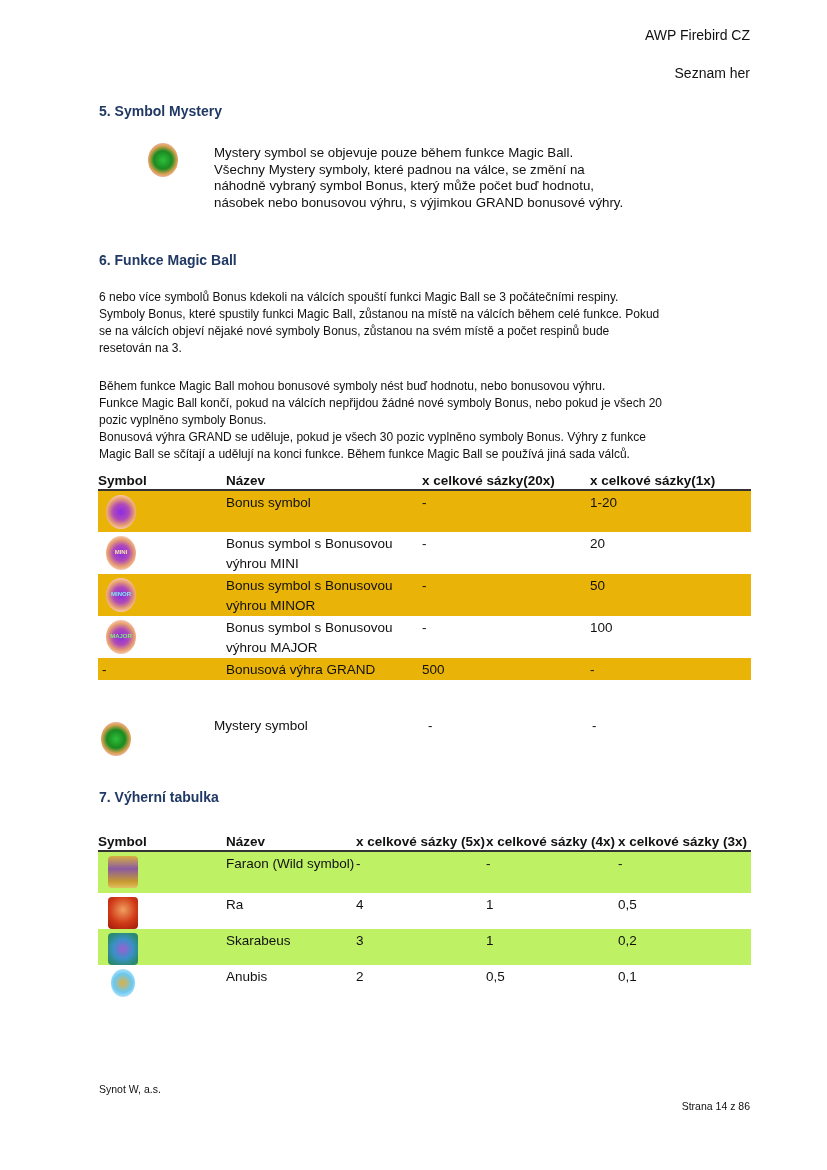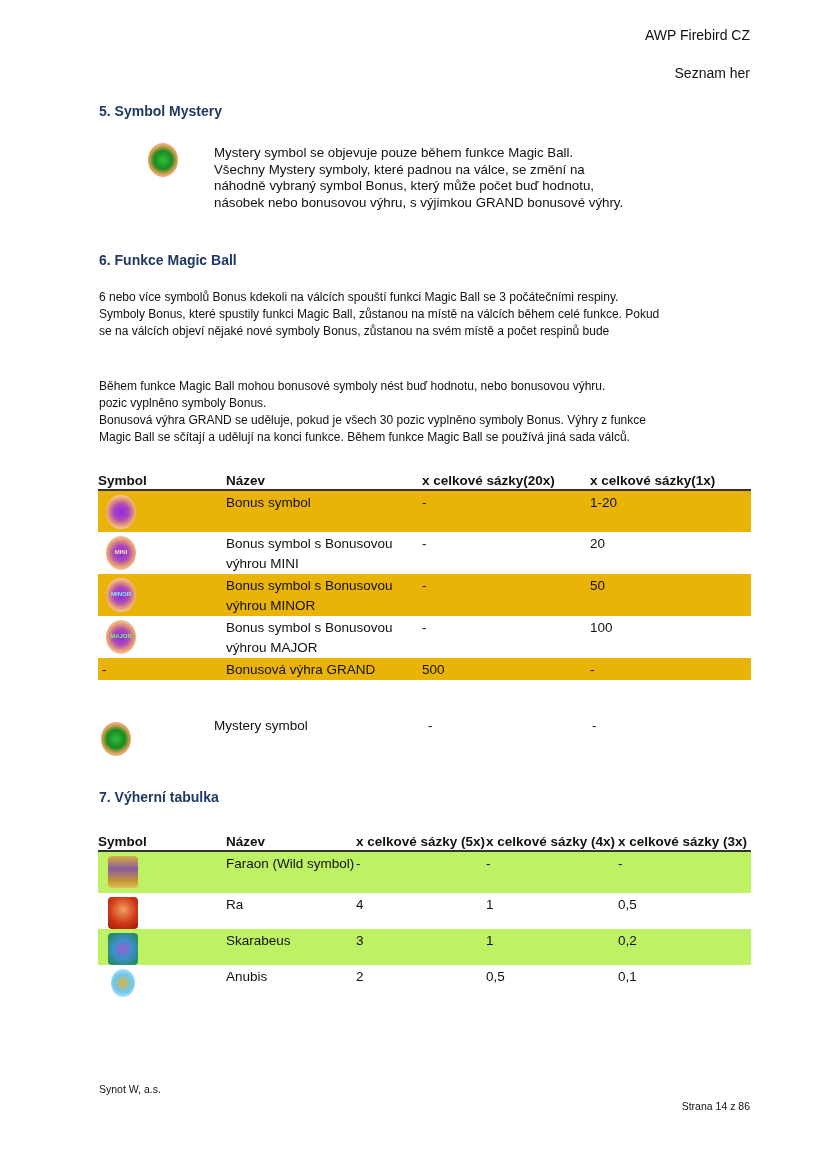--- a/index.html
+++ b/index.html
@@ -41,23 +41,25 @@
   <div>Všechny Mystery symboly, které padnou na válce, se změní na</div>
   <div>náhodně vybraný symbol Bonus, který může počet buď hodnotu,</div>
   <div>násobek nebo bonusovou výhru, s výjimkou GRAND bonusové výhry.</div>
 </div>
 
 <div class="abs h2" style="top:252px;">6. Funkce Magic Ball</div>
 <div class="abs para" style="top:289px;">
   <div>6 nebo více symbolů Bonus kdekoli na válcích spouští funkci Magic Ball se 3 počátečními respiny.</div>
   <div>Symboly Bonus, které spustily funkci Magic Ball, zůstanou na místě na válcích během celé funkce. Pokud</div>
   <div>se na válcích objeví nějaké nové symboly Bonus, zůstanou na svém místě a počet respinů bude</div>
+  <div>resetován na 3.</div>
 </div>
 <div class="abs para" style="top:378px;">
   <div>Během funkce Magic Ball mohou bonusové symboly nést buď hodnotu, nebo bonusovou výhru.</div>
+  <div>Funkce Magic Ball končí, pokud na válcích nepřijdou žádné nové symboly Bonus, nebo pokud je všech 20</div>
   <div>pozic vyplněno symboly Bonus.</div>
   <div>Bonusová výhra GRAND se uděluje, pokud je všech 30 pozic vyplněno symboly Bonus. Výhry z funkce</div>
   <div>Magic Ball se sčítají a udělují na konci funkce. Během funkce Magic Ball se používá jiná sada válců.</div>
 </div>
 
 <table class="t1">
   <colgroup>
       <col style="width:128px">
       <col style="width:196px">
       <col style="width:168px">

